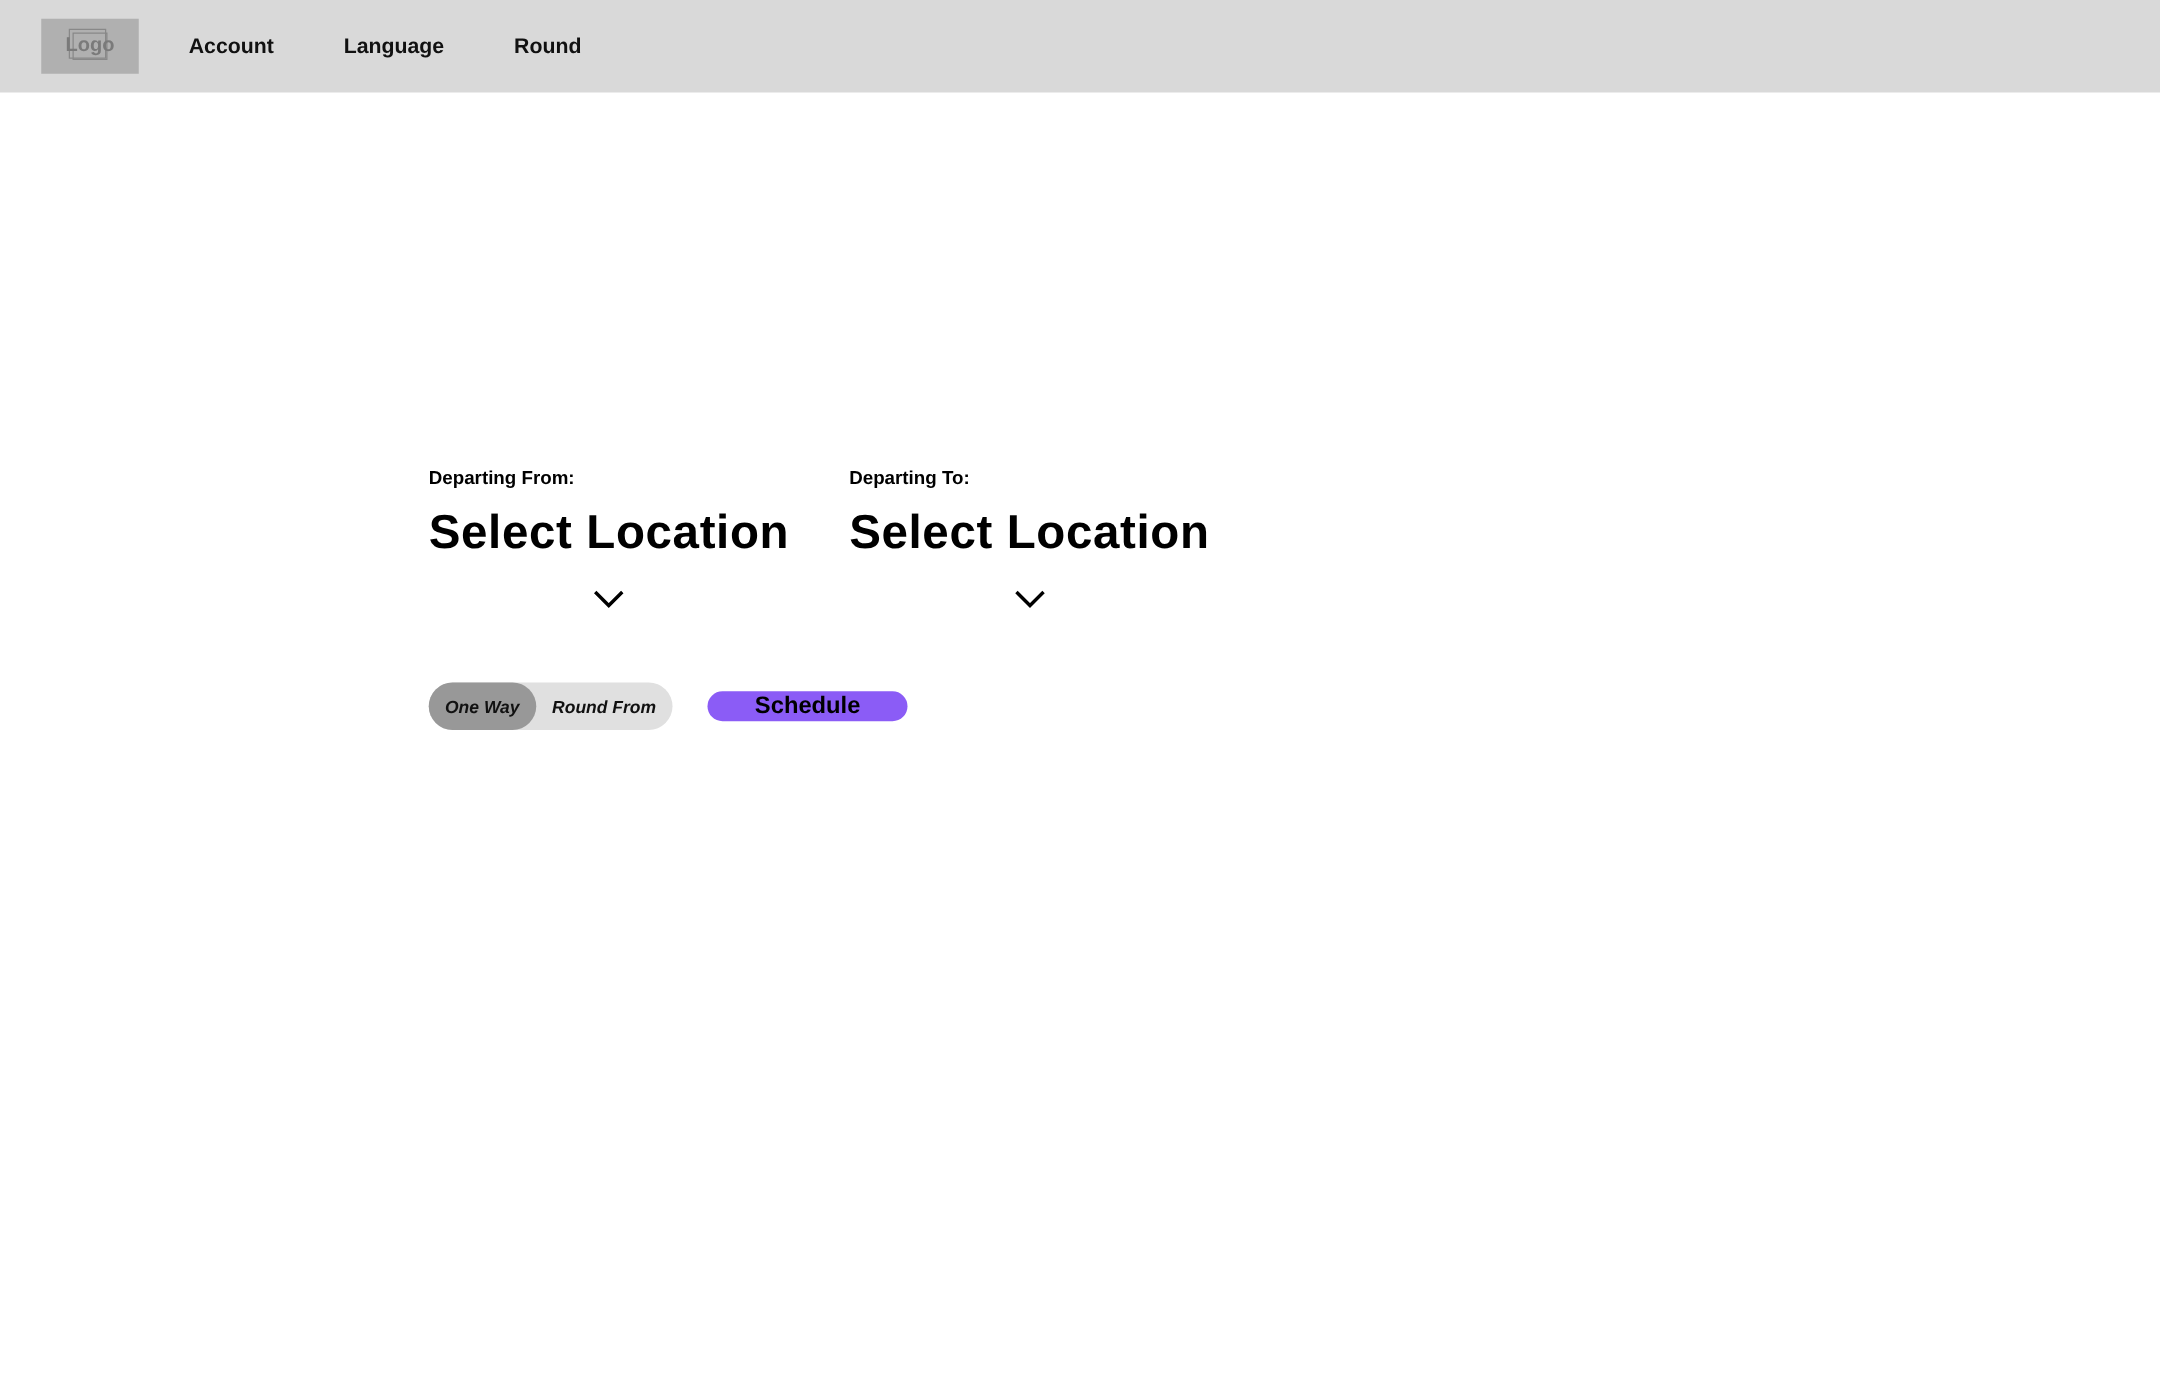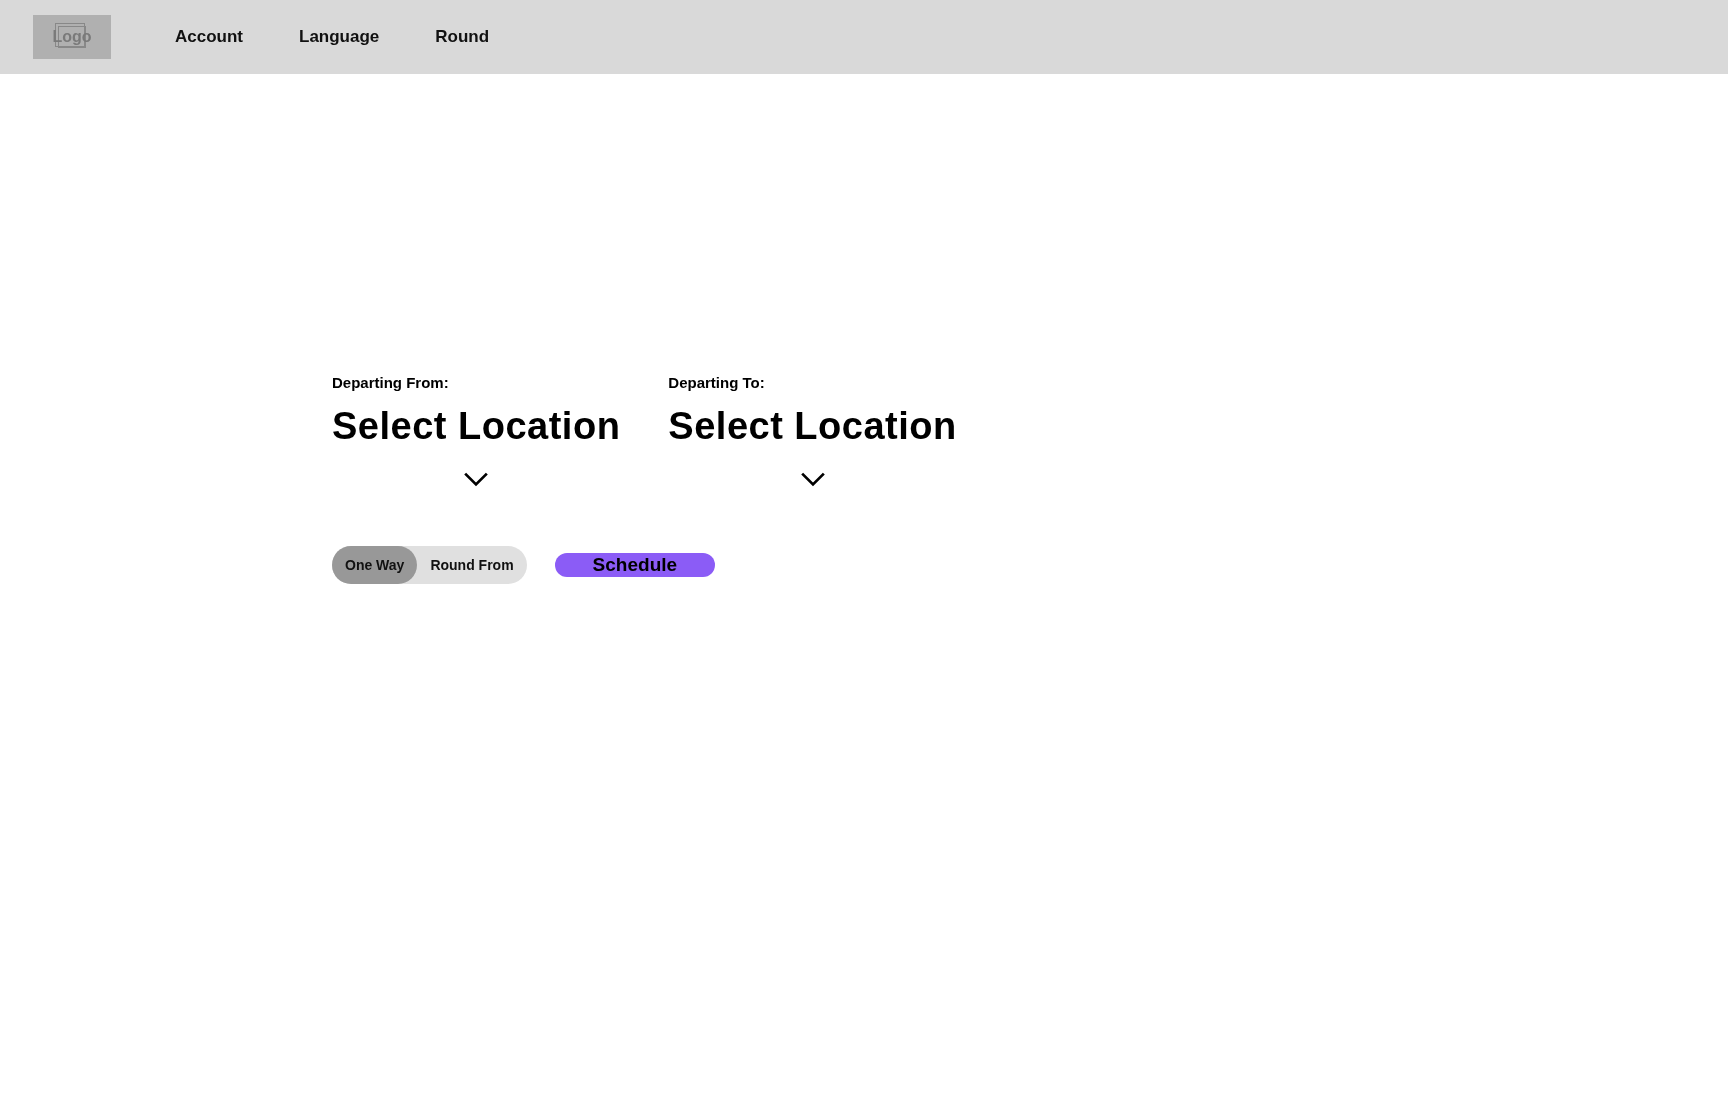--- a/index.html
+++ b/index.html
@@ -65,33 +65,33 @@
       align-items: center;
     }
 
     .nav-item {
       font-size: 17px;
       font-weight: bold;
       color: #111;
       margin-left: 56px;
       cursor: pointer;
     }
-    .nav-item.first { margin-left: 64px; }
+    .nav-item.first { margin-left: 40px; }
 
     
     .main {
       position: relative;
       width: 100%;
       height: calc(1117px - 63px);
     }
 
     .search-form {
       position: absolute;
       top: 300px;
-      left: 332px;
+      left: 343px;
       display: flex;
       flex-direction: column;
     }
 
     .locations-row {
       display: flex;
       gap: 48px;
     }
 
     .location-block {
@@ -138,20 +138,21 @@
     }
 
     .trip-toggle {
       height: 38px;
       background: #e0e0e0;
       border-radius: 100px;
       display: flex;
       align-items: center;
       position: relative;
       cursor: pointer;
+      font-style: italic;
     }
 
     .toggle-option {
       font-size: 14px;
       font-weight: bold;
       padding: 0 13px;
       height: 38px;
       display: flex;
       align-items: center;
       justify-content: center;

